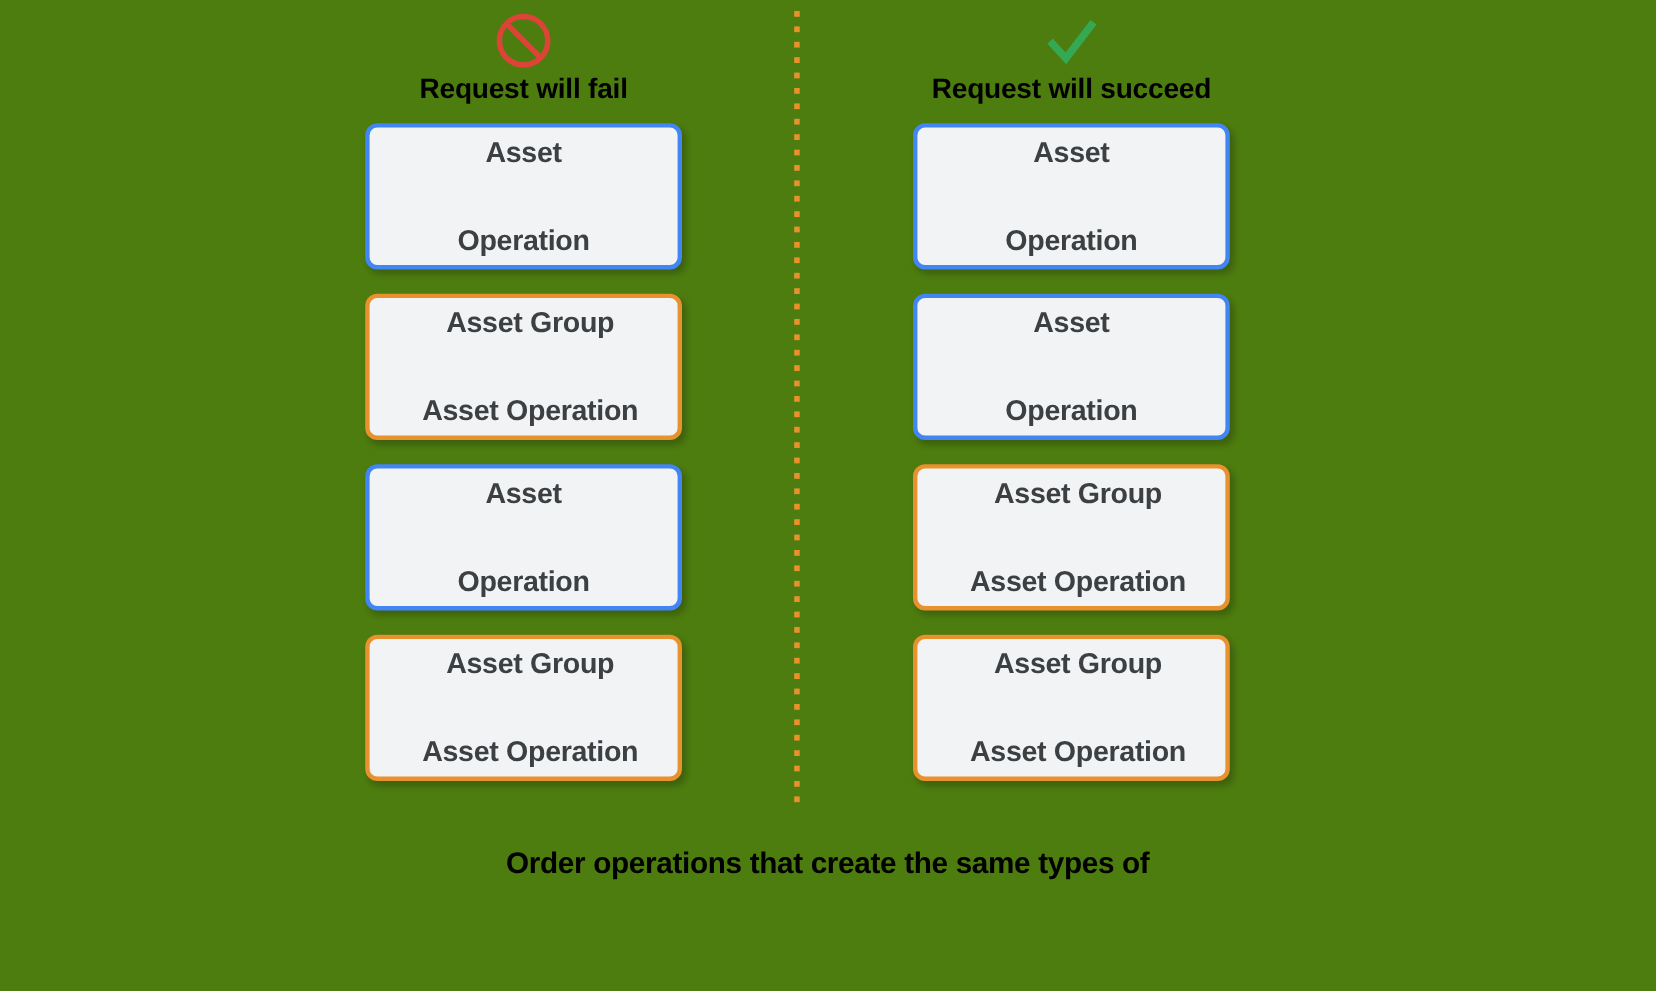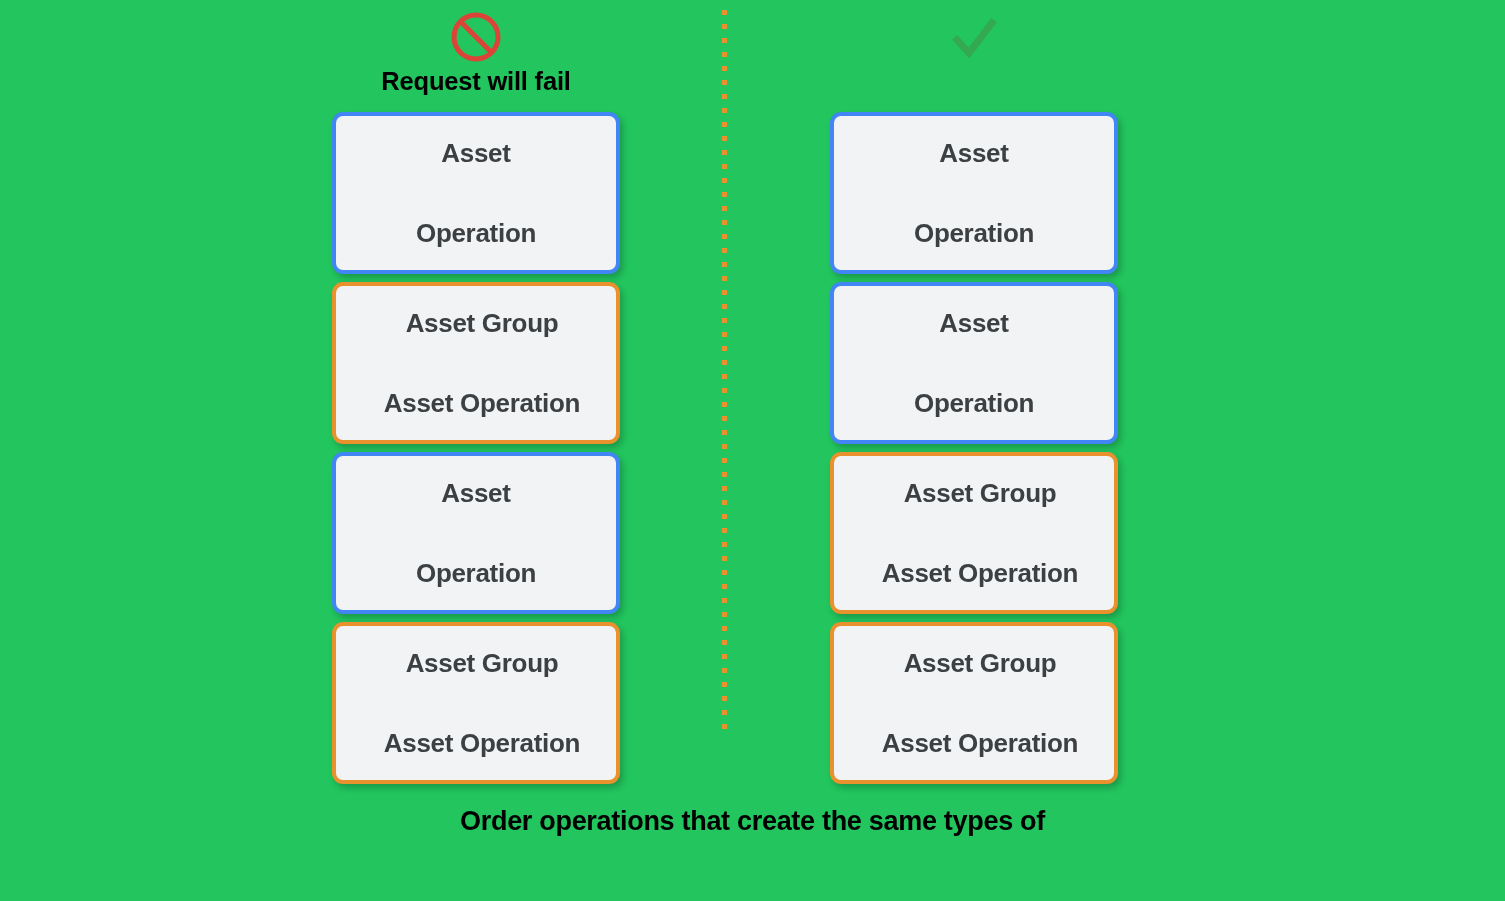--- a/index.html
+++ b/index.html
@@ -13,21 +13,21 @@
     font-family: "Liberation Sans", sans-serif;
     color: #3c4043;
     overflow: hidden;
     position: relative;
   }
 
   #canvas {
     position: relative;
     width: 1505px;
     height: 901px;
-    background: #22c55e;
+    background: #4d7c0f;
   }
 
   
   .divider {
     position: absolute;
     left: 722px;
     top: 10px;
     width: 5px;
     height: 726px;
     background-image: linear-gradient(to bottom, #e8912d 0px, #e8912d 5px, rgba(0,0,0,0) 5px, rgba(0,0,0,0) 14px);
@@ -73,22 +73,22 @@
   .box-stack {
     position: absolute;
     top: 112px;
     left: 6px;
     width: 288px;
   }
 
   .op-box {
     box-sizing: border-box;
     width: 288px;
-    height: 162px;
-    margin-bottom: 8px;
+    height: 133px;
+    margin-bottom: 22px;
     border-radius: 11px;
     border: 4px solid #4285f4;
     background: #f1f3f4;
     box-shadow: 3px 4px 6px rgba(0,0,0,0.22);
     display: flex;
     flex-direction: column;
     align-items: center;
     justify-content: center;
     text-align: center;
     gap: 43px;
@@ -109,21 +109,20 @@
     position: absolute;
     top: 766px;
     left: 0;
     width: 1505px;
     text-align: center;
     color: #000000;
     font-size: 27px;
     font-weight: bold;
     line-height: 39px;
     letter-spacing: -0.3px;
-    margin-top: 36px;
   }
   .caption .cap-line { display: block; }
 </style>
 </head>
 <body>
 
 <div id="canvas">
 
   <div class="divider"></div>
 
@@ -165,20 +164,21 @@
   </div>
 
   <div class="column column-succeed">
 
     <div class="col-header">
       <div class="status-icon">
         <svg width="56" height="56" viewBox="0 0 56 56" aria-hidden="true">
           <polyline points="11,31 23,44 46,14" fill="none" stroke="#34a853" stroke-width="7" stroke-linecap="square" stroke-linejoin="miter"></polyline>
         </svg>
       </div>
+      <div class="col-title">Request will succeed</div>
     </div>
 
     <div class="box-stack">
 
       <div class="op-box accent-blue">
         <span class="op-line">Asset</span>
         <span class="op-line">Operation</span>
       </div>
 
       <div class="op-box accent-blue">

